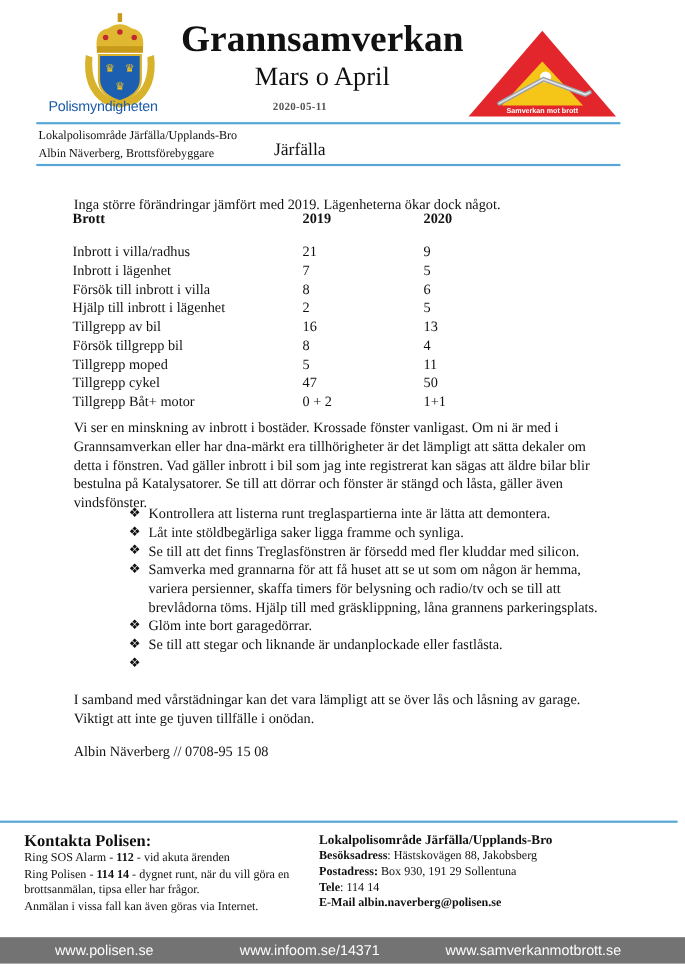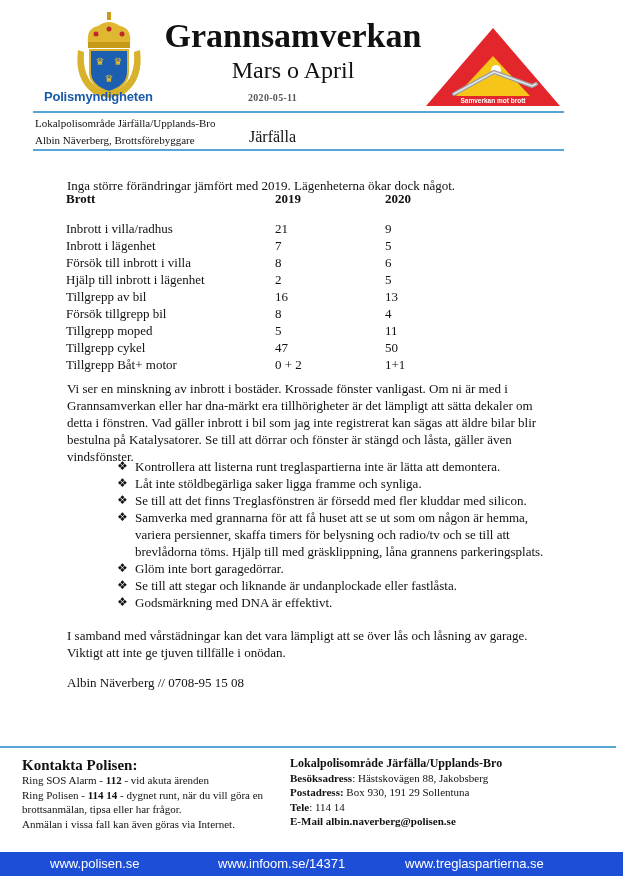--- a/index.html
+++ b/index.html
@@ -1,20 +1,20 @@
 <!DOCTYPE html>
 <html><head>
 <meta charset="utf-8">
 <style>
   html, body { margin:0; padding:0; background:#fff; }
   body { width:623px; height:887px; position:relative; overflow:hidden; font-family:"Liberation Serif", serif; color:#111; }
   .abs { position:absolute; }
   
   #logo-police { left:64px; top:10px; width:90px; height:95px; }
-  #police-name { left:44px; top:89px; font-family:"Liberation Sans", sans-serif; font-weight:bold; font-size:13px; color:#1b5aa8; letter-spacing:-0.2px; }
+  #police-name { left:44px; top:89px; font-family:"Liberation Sans", sans-serif; font-weight:normal; font-size:13px; color:#1b5aa8; letter-spacing:-0.2px; }
   #title { left:163px; top:17px; width:260px; text-align:center; font-weight:bold; font-size:34px; line-height:38px; }
   #subtitle { left:163px; top:56px; width:260px; text-align:center; font-size:24px; line-height:28px; }
   #date { left:248px; top:92px; font-size:10px; color:#555; font-weight:bold; letter-spacing:0.3px; }
   #logo-samverkan { left:424px; top:26px; width:138px; height:82px; }
   .hr-blue { position:absolute; height:2px; background:#58a6d6; }
   #hr1 { left:33px; top:111px; width:531px; }
   #hr2 { left:33px; top:149px; width:531px; }
   #area-name { left:35px; top:117px; font-size:11px; }
   #author-line { left:35px; top:134px; font-size:11px; }
   #city { left:249px; top:128px; font-size:16px; }
@@ -33,21 +33,21 @@
   #tips li { position:relative; padding-left:18px; }
   #tips li .bullet { position:absolute; left:0; top:0; font-size:12px; font-family:"DejaVu Sans", sans-serif; }
   #para2 { left:67px; top:627px; width:500px; }
   #signature { left:67px; top:674px; }
   
   #hr3 { left:0px; top:746px; width:616px; }
   #contact-title { left:22px; top:757px; font-size:15px; font-weight:bold; }
   #contact-lines { left:22px; top:773px; font-size:11px; line-height:14.5px; width:260px; }
   #office { left:290px; top:756px; font-size:11px; line-height:14.5px; }
   #office .head { font-weight:bold; font-size:12px; }
-  #footer-bar { left:0; top:852px; width:623px; height:24px; background:#1d4ed8; font-family:"Liberation Sans", sans-serif; color:#fff; font-size:13px;text-align:center; }
+  #footer-bar { left:0; top:852px; width:623px; height:24px; background:#737373; font-family:"Liberation Sans", sans-serif; color:#fff; font-size:13px;text-align:center; }
   #footer-bar span { position:absolute; top:4px; }
   #link1 { left:50px; }
   #link2 { left:218px; }
   #link3 { left:405px; }
 </style>
 </head>
 <body>
 
 <svg id="logo-police" class="abs" viewBox="0 0 90 95">
 
@@ -150,21 +150,21 @@
 
 <div id="para1" class="abs body-text">Vi ser en minskning av inbrott i bostäder. Krossade fönster vanligast. Om ni är med i Grannsamverkan eller har dna-märkt era tillhörigheter är det lämpligt att sätta dekaler om detta i fönstren. Vad gäller inbrott i bil som jag inte registrerat kan sägas att äldre bilar blir bestulna på Katalysatorer. Se till att dörrar och fönster är stängd och låsta, gäller även vindsfönster.</div>
 
 <ul id="tips">
     <li><span class="bullet">❖</span><span>Kontrollera att listerna runt treglaspartierna inte är lätta att demontera.</span></li>
     <li><span class="bullet">❖</span><span>Låt inte stöldbegärliga saker ligga framme och synliga.</span></li>
     <li><span class="bullet">❖</span><span>Se till att det finns Treglasfönstren är försedd med fler kluddar med silicon.</span></li>
     <li><span class="bullet">❖</span><span>Samverka med grannarna för att få huset att se ut som om någon är hemma, variera persienner, skaffa timers för belysning och radio/tv och se till att brevlådorna töms.  Hjälp till med gräsklippning, låna grannens parkeringsplats.</span></li>
     <li><span class="bullet">❖</span><span>Glöm inte bort garagedörrar.</span></li>
     <li><span class="bullet">❖</span><span>Se till att stegar och liknande är undanplockade eller fastlåsta.</span></li>
-    <li><span class="bullet">❖</span><span>Godsmärkning med DNA är effektivt.</span></li>
+    <li><span class="bullet">❖</span></li>
   </ul>
 
 <div id="para2" class="abs body-text">
   <div>I samband med vårstädningar kan det vara lämpligt att se över lås och låsning av garage.</div>
   <div>Viktigt att inte ge tjuven tillfälle i onödan.</div>
 </div>
 
 <div id="signature" class="abs body-text">Albin Näverberg // 0708-95 15 08</div>
 
 <div id="hr3" class="hr-blue"></div>
@@ -180,14 +180,14 @@
   <div class="head">Lokalpolisområde Järfälla/Upplands-Bro</div>
   <div><b>Besöksadress</b><span>: Hästskovägen 88, Jakobsberg</span></div>
   <div><b>Postadress:</b><span> Box 930, 191 29  Sollentuna</span></div>
   <div><b>Tele</b><span>: 114 14</span></div>
   <div><b>E-Mail albin.naverberg@polisen.se</b></div>
 </div>
 
 <div id="footer-bar" class="abs">
   <span id="link1">www.polisen.se</span>
   <span id="link2">www.infoom.se/14371</span>
-  <span id="link3">www.treglaspartierna.se</span>
+  <span id="link3">www.samverkanmotbrott.se</span>
 </div>
 
 </body></html>

